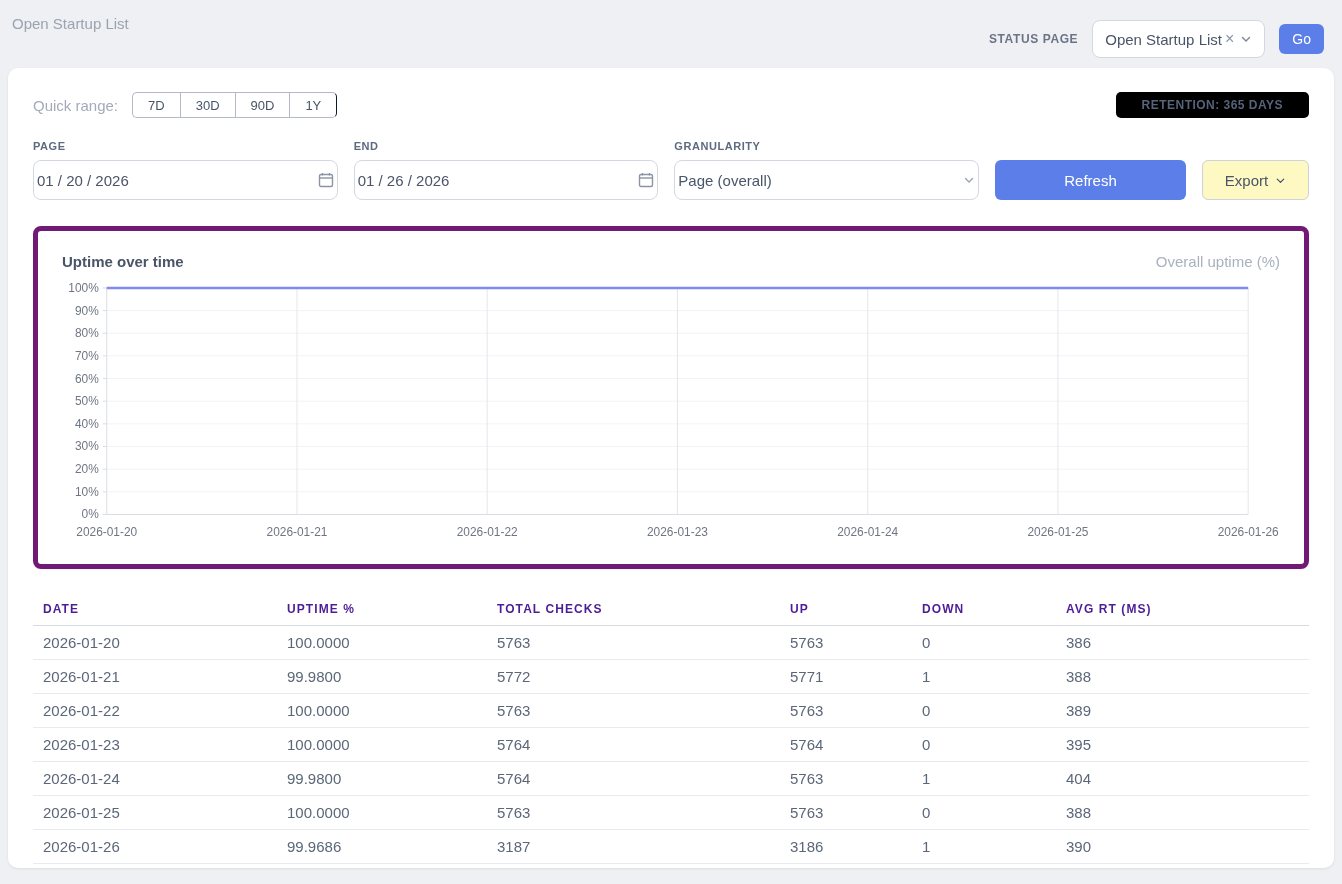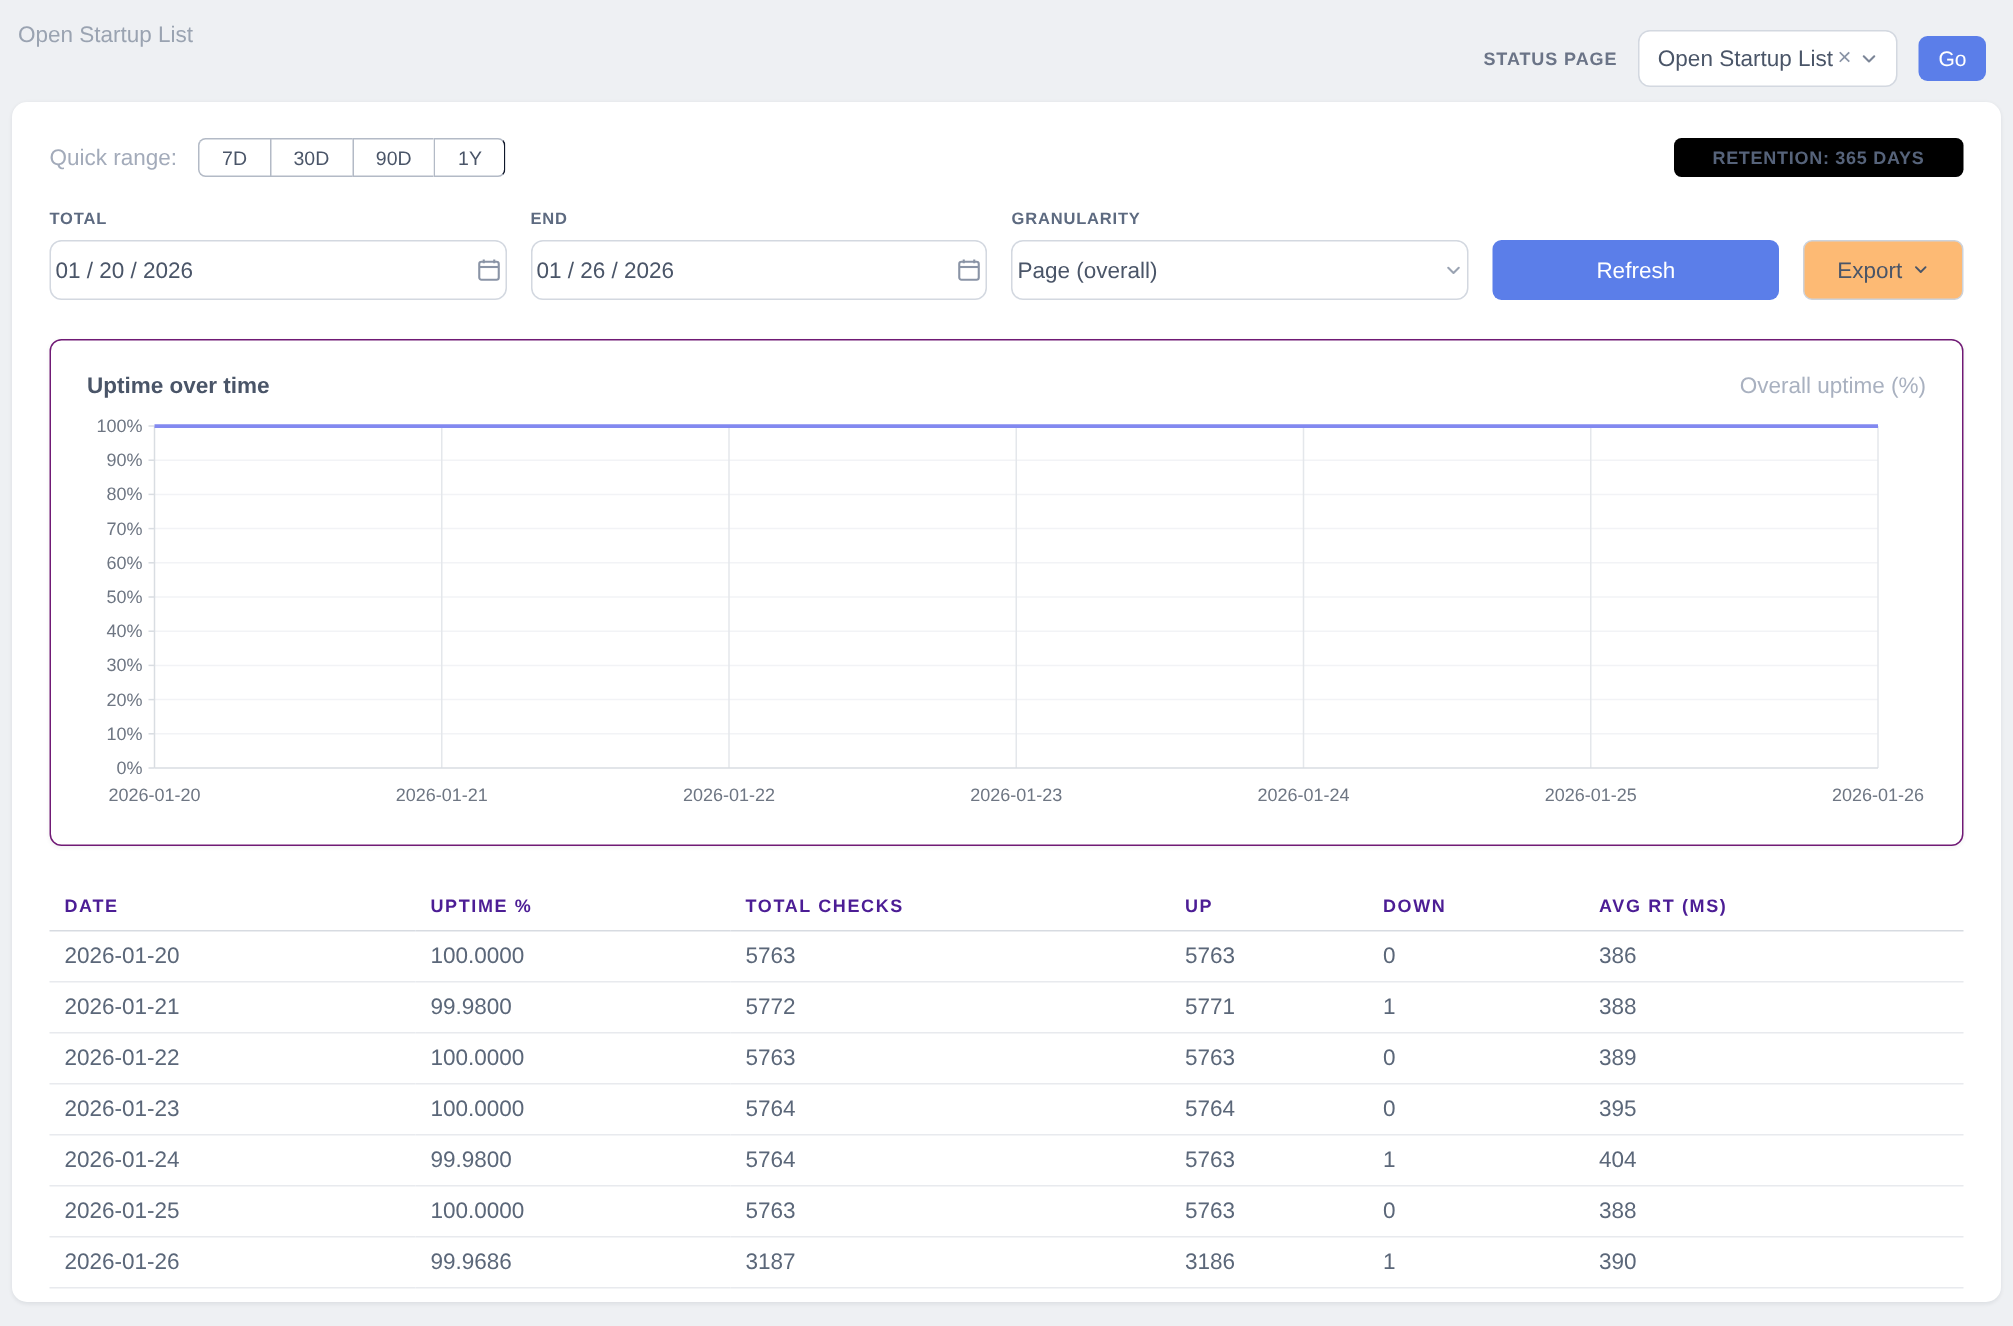--- a/index.html
+++ b/index.html
@@ -65,28 +65,28 @@
     padding:0 3px; background:#fff; cursor:pointer;
   }
   .control .ctl-value { font-size:15px; color:#4a5568; }
   .ctl-icon { margin-left:auto; display:flex; align-items:center; }
   .refresh-btn {
     background:#5b7ee9; color:#fff; border:none; border-radius:6px;
     font-family:inherit; font-size:15px; width:191px; height:40px; cursor:pointer;
     flex:0 0 auto;
   }
   .export-btn {
-    background:#fdba74; color:#4a5568; border:1px solid #cdd2da; border-radius:6px;
+    background:#fef9c3; color:#4a5568; border:1px solid #cdd2da; border-radius:6px;
     font-family:inherit; font-size:15px; width:107px; height:40px; cursor:pointer;
     display:flex; align-items:center; justify-content:center; gap:7px;
     flex:0 0 auto;
   }
   
   .chart-card {
-    margin-top:26px; border:1px solid #701a75; border-radius:8px;
+    margin-top:26px; border:5px solid #701a75; border-radius:8px;
     box-shadow:0 1px 3px rgba(16,24,40,.05);
     padding:22px 24px 16px 24px;
   }
   .chart-head { display:flex; justify-content:space-between; align-items:center; margin-bottom:10px; }
   .chart-title { font-size:15px; font-weight:700; color:#4a5568; }
   .chart-legend { font-size:15px; color:#a9b1c0; }
   
   .uptime-table { width:100%; border-collapse:collapse; margin-top:26px; }
   .uptime-table th {
     text-align:left; font-size:12px; font-weight:700; color:#4c1d95;
@@ -128,21 +128,21 @@
         <button>7D</button>
         <button>30D</button>
         <button>90D</button>
         <button>1Y</button>
       </div>
     <span class="retention-badge">RETENTION: 365 DAYS</span>
   </div>
 
   <div class="filter-row">
     <div class="field">
-      <div class="field-label">TOTAL</div>
+      <div class="field-label">PAGE</div>
       <div class="control">
         <span class="ctl-value">01 / 20 / 2026</span>
         <span class="ctl-icon">
           <svg width="16" height="16" viewBox="0 0 16 16">
               <rect x="1.5" y="2.5" width="13" height="12" rx="1.5" fill="none" stroke="#8a94a6" stroke-width="1.4"></rect>
               <line x1="1.5" y1="6" x2="14.5" y2="6" stroke="#8a94a6" stroke-width="1.4"></line>
               <line x1="4.5" y1="1" x2="4.5" y2="3.5" stroke="#8a94a6" stroke-width="1.4"></line>
               <line x1="11.5" y1="1" x2="11.5" y2="3.5" stroke="#8a94a6" stroke-width="1.4"></line>
             </svg>
         </span>

